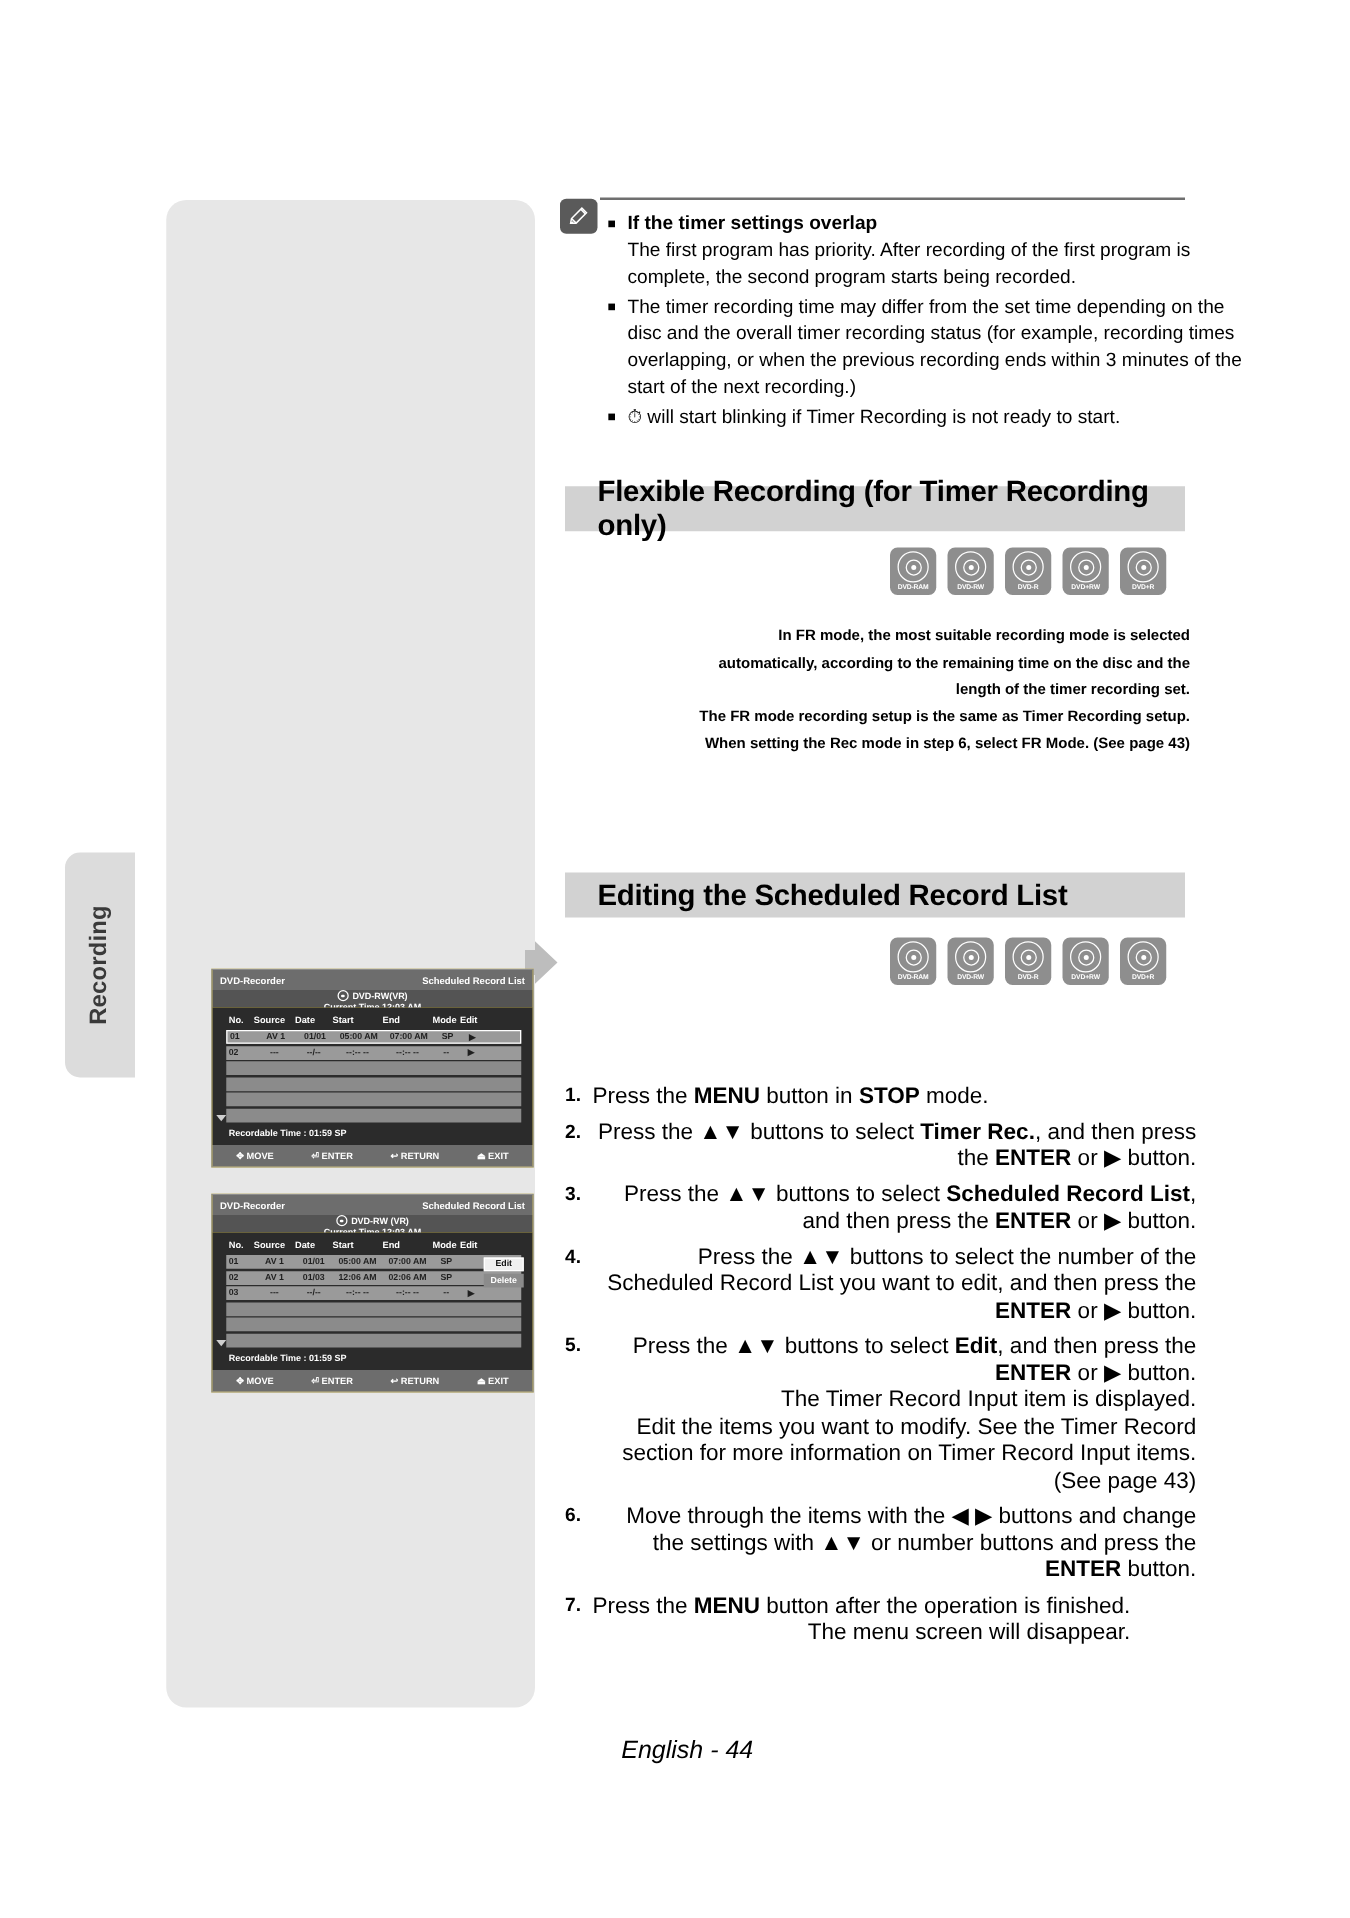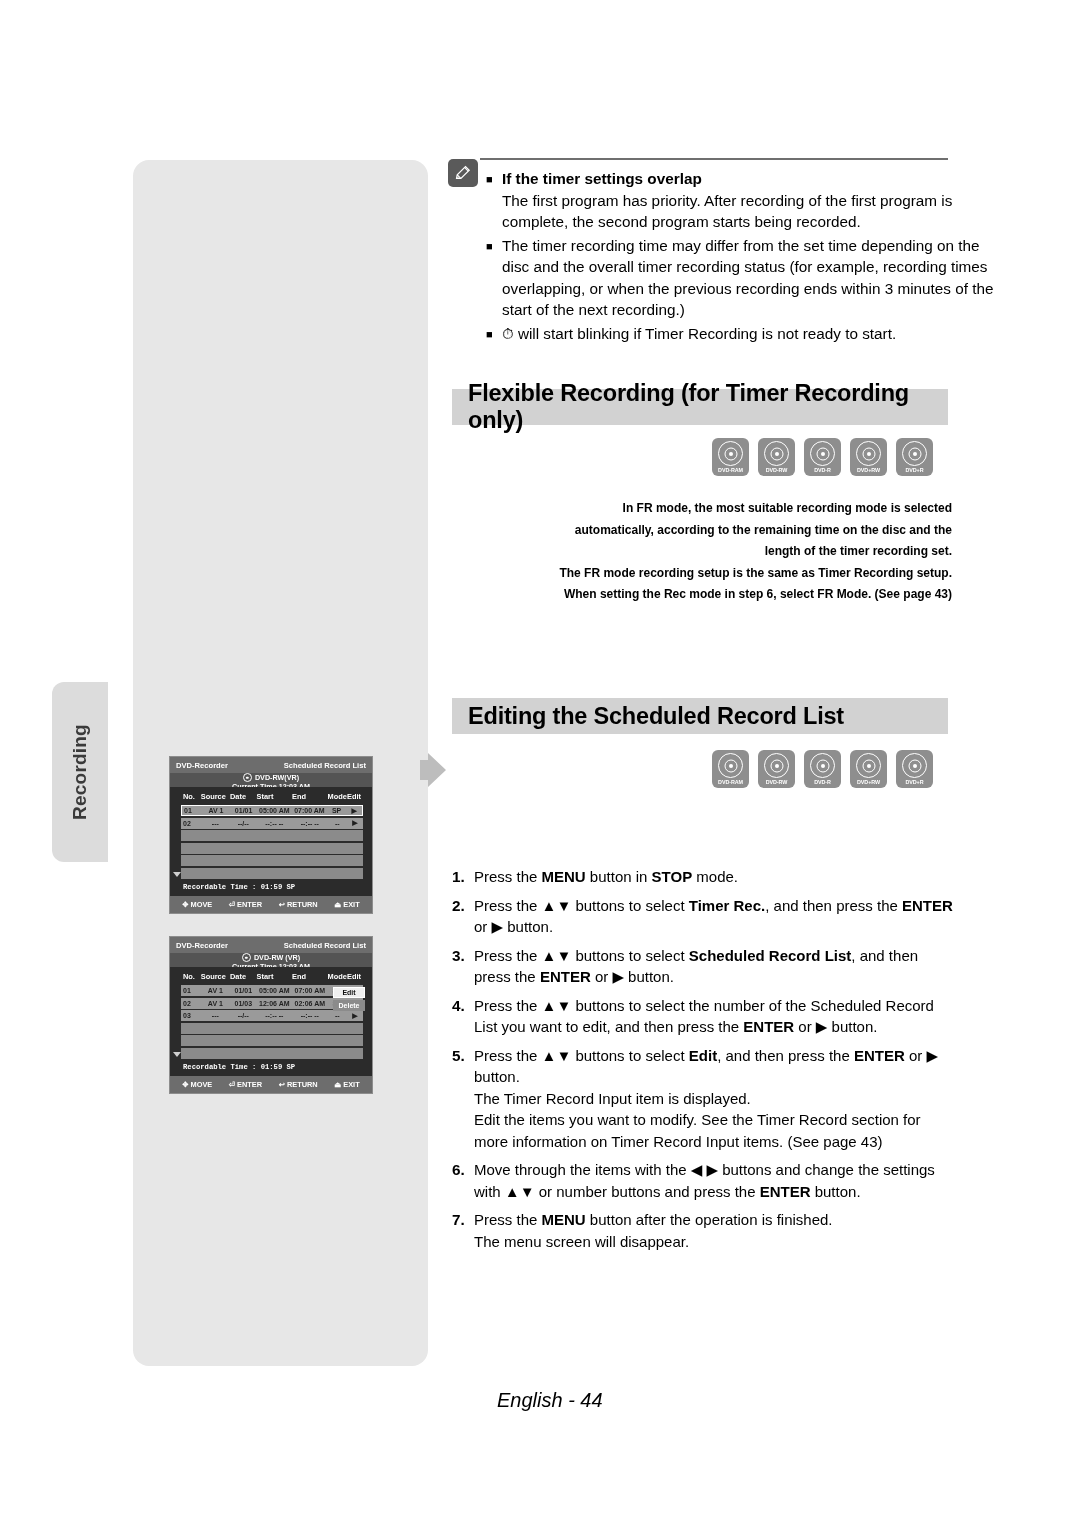--- a/index.html
+++ b/index.html
@@ -44,21 +44,21 @@
   .nbody{font-size:15.3px;line-height:21.5px;}
   .nbody b{font-weight:bold;}
   .clockglyph{font-size:15px;}
 
   
   .head-bar{
     position:absolute;background:#d2d2d2;height:36px;
     display:flex;align-items:center;
   }
   .head-bar span{
-    font-size:23.5px;font-weight:bold;color:#000;padding-left:16px;letter-spacing:-.2px;
+    font-size:23.5px;font-weight:bold;color:#000;padding-left:26px;letter-spacing:-.2px;
   }
   #head1{left:452px;top:389px;width:496px;}
   #head2{left:452px;top:698px;width:496px;}
 
   
   .logos{position:absolute;display:flex;gap:9px;}
   #logos1{left:712px;top:438px;}
   #logos2{left:712px;top:750px;}
   .logo{
     width:37px;height:38px;background:#8e8e8e;border-radius:6px;
@@ -87,38 +87,39 @@
     position:absolute;font-size:12px;line-height:21.5px;font-weight:bold;
     text-align:right;
   }
   #intro1{left:452px;top:498px;width:500px;}
   #intro2{left:452px;top:804px;width:500px;}
 
   
   .steps{position:absolute;left:452px;top:866px;width:505px;}
   .step{display:flex;margin-bottom:7px;}
   .snum{flex:0 0 22px;font-size:15.3px;font-weight:bold;line-height:21.5px;}
-  .stxt{font-size:15px;line-height:21.5px;}
+  .stxt{font-size:18px;line-height:21.5px;text-align:right;}
   .stxt b{font-weight:bold;}
   .sub{display:block;}
 
   
   .footer{
     position:absolute;left:497px;top:1389px;font-size:20px;color:#000;font-style:italic;
   }
 
   
   .arrow{
     position:absolute;left:420px;top:748px;width:40px;height:44px;
   }
 
   
   .tv{
-    position:absolute;width:204px;background:#fde047;border:1px solid #8d8d8d;
+    position:absolute;width:258px;background:#fde047;border:1px solid #8d8d8d;
     box-sizing:border-box;
+    margin-top:19px;
   }
   #tv1{left:169px;top:756px;}
   #tv2{left:169px;top:936px;}
 
   .tv-top{
     height:16px;background:#6d6d6d;display:flex;align-items:center;
     justify-content:space-between;padding:0 6px;box-sizing:border-box;
   }
   .tv-top .t-left{font-size:7.6px;font-weight:bold;color:#fff;}
   .tv-top .t-right{font-size:7.6px;font-weight:bold;color:#fff;}
@@ -156,21 +157,21 @@
   .c-end{width:40px;}
   .c-mode{width:22px;}
   .c-edit{width:18px;}
 
   .scrolldown{
     position:absolute;left:3px;bottom:19px;width:0;height:0;
     border-left:4px solid transparent;border-right:4px solid transparent;
     border-top:5px solid #cfcfcf;
   }
 
-  .rectime{font-size:7.2px;font-weight:bold;color:#fff;padding:3px 0 2px 13px;font-family:Liberation Mono, monospace;}
+  .rectime{font-size:7.2px;font-weight:bold;color:#fff;padding:3px 0 2px 13px;}
 
   .tv-bottom{
     height:17px;background:#6d6d6d;display:flex;align-items:center;
     justify-content:space-around;padding:0 4px;box-sizing:border-box;
   }
   .tv-bottom div{font-size:7.4px;font-weight:bold;color:#fff;display:flex;align-items:center;gap:2px;}
 
   
   .popup{position:absolute;right:7px;top:20px;width:32px;}
   .pitem{

